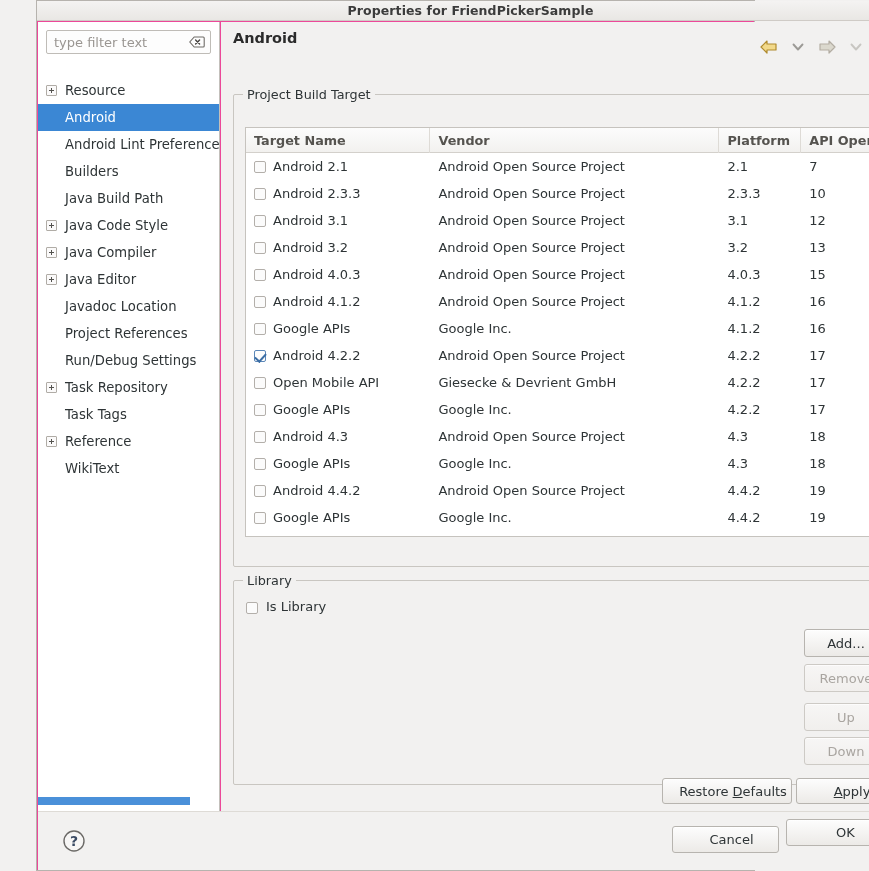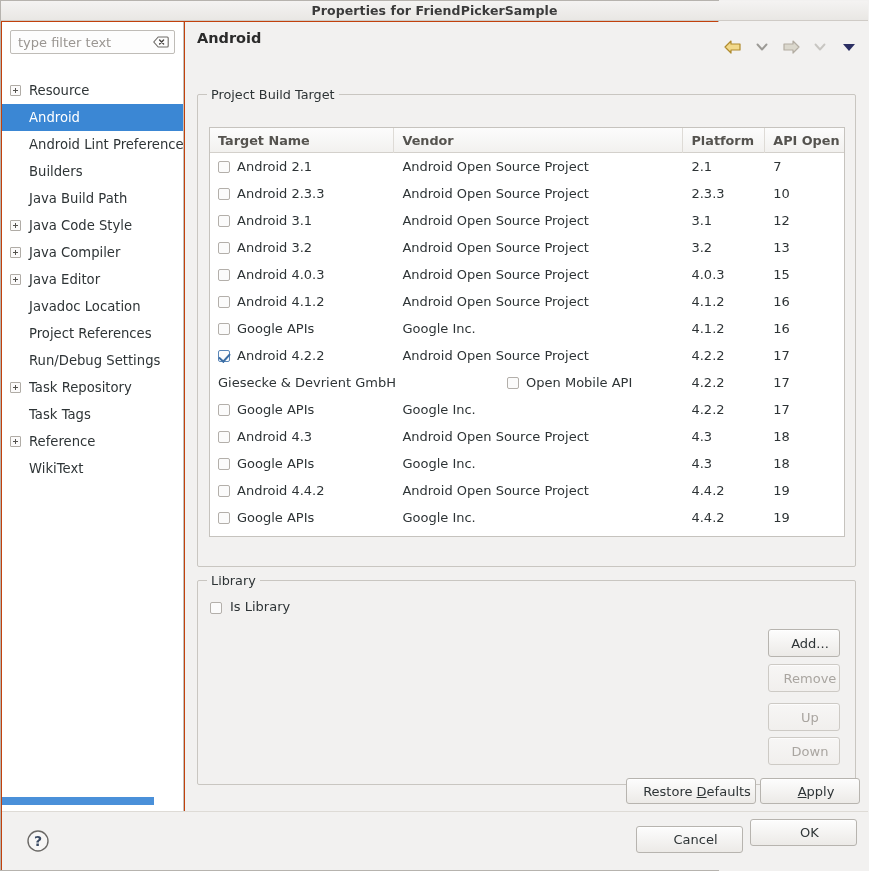--- a/index.html
+++ b/index.html
@@ -11,22 +11,23 @@
     font-family: "DejaVu Sans", "Liberation Sans", sans-serif;
     font-size: 12.5px;
     color: #2e3436;
     -webkit-font-smoothing: antialiased;
   }
 
   
   #window {
     position: relative;
     width: 719px; height: 871px;
-    background: #c2410c;
+    background: #ec4899;
     border: 1px solid #b6b3ae;
+    margin-left: 36px;
   }
 
   
   #titlebar {
     position: absolute; left: 0; top: 0;
     width: 867px; height: 20px;
     background: linear-gradient(180deg, #f4f3f2 0%, #e9e7e4 100%);
     border-bottom: 1px solid #cfcbc6;
     display: flex; align-items: center; justify-content: center;
   }
@@ -445,25 +446,25 @@
             <div class="trow">
               <div class="td first" style="width: 185px;">
                 <span class="cb checked"></span>
                 <span>Android 4.2.2</span>
               </div>
               <div class="td" style="width: 290px;">Android Open Source Project</div>
               <div class="td" style="width: 82px;">4.2.2</div>
               <div class="td" style="width: 79px;">17</div>
             </div>
             <div class="trow">
+              <div class="td first" style="width: 185px;">
+                <span class="cb"></span>
+                <span>Open Mobile API</span>
+              </div>
               <div class="td" style="width: 290px;">Giesecke &amp; Devrient GmbH</div>
-              <div class="td first" style="width: 185px;">
-                <span class="cb"></span>
-                <span>Open Mobile API</span>
-              </div>
               <div class="td" style="width: 82px;">4.2.2</div>
               <div class="td" style="width: 79px;">17</div>
             </div>
             <div class="trow">
               <div class="td first" style="width: 185px;">
                 <span class="cb"></span>
                 <span>Google APIs</span>
               </div>
               <div class="td" style="width: 290px;">Google Inc.</div>
               <div class="td" style="width: 82px;">4.2.2</div>

